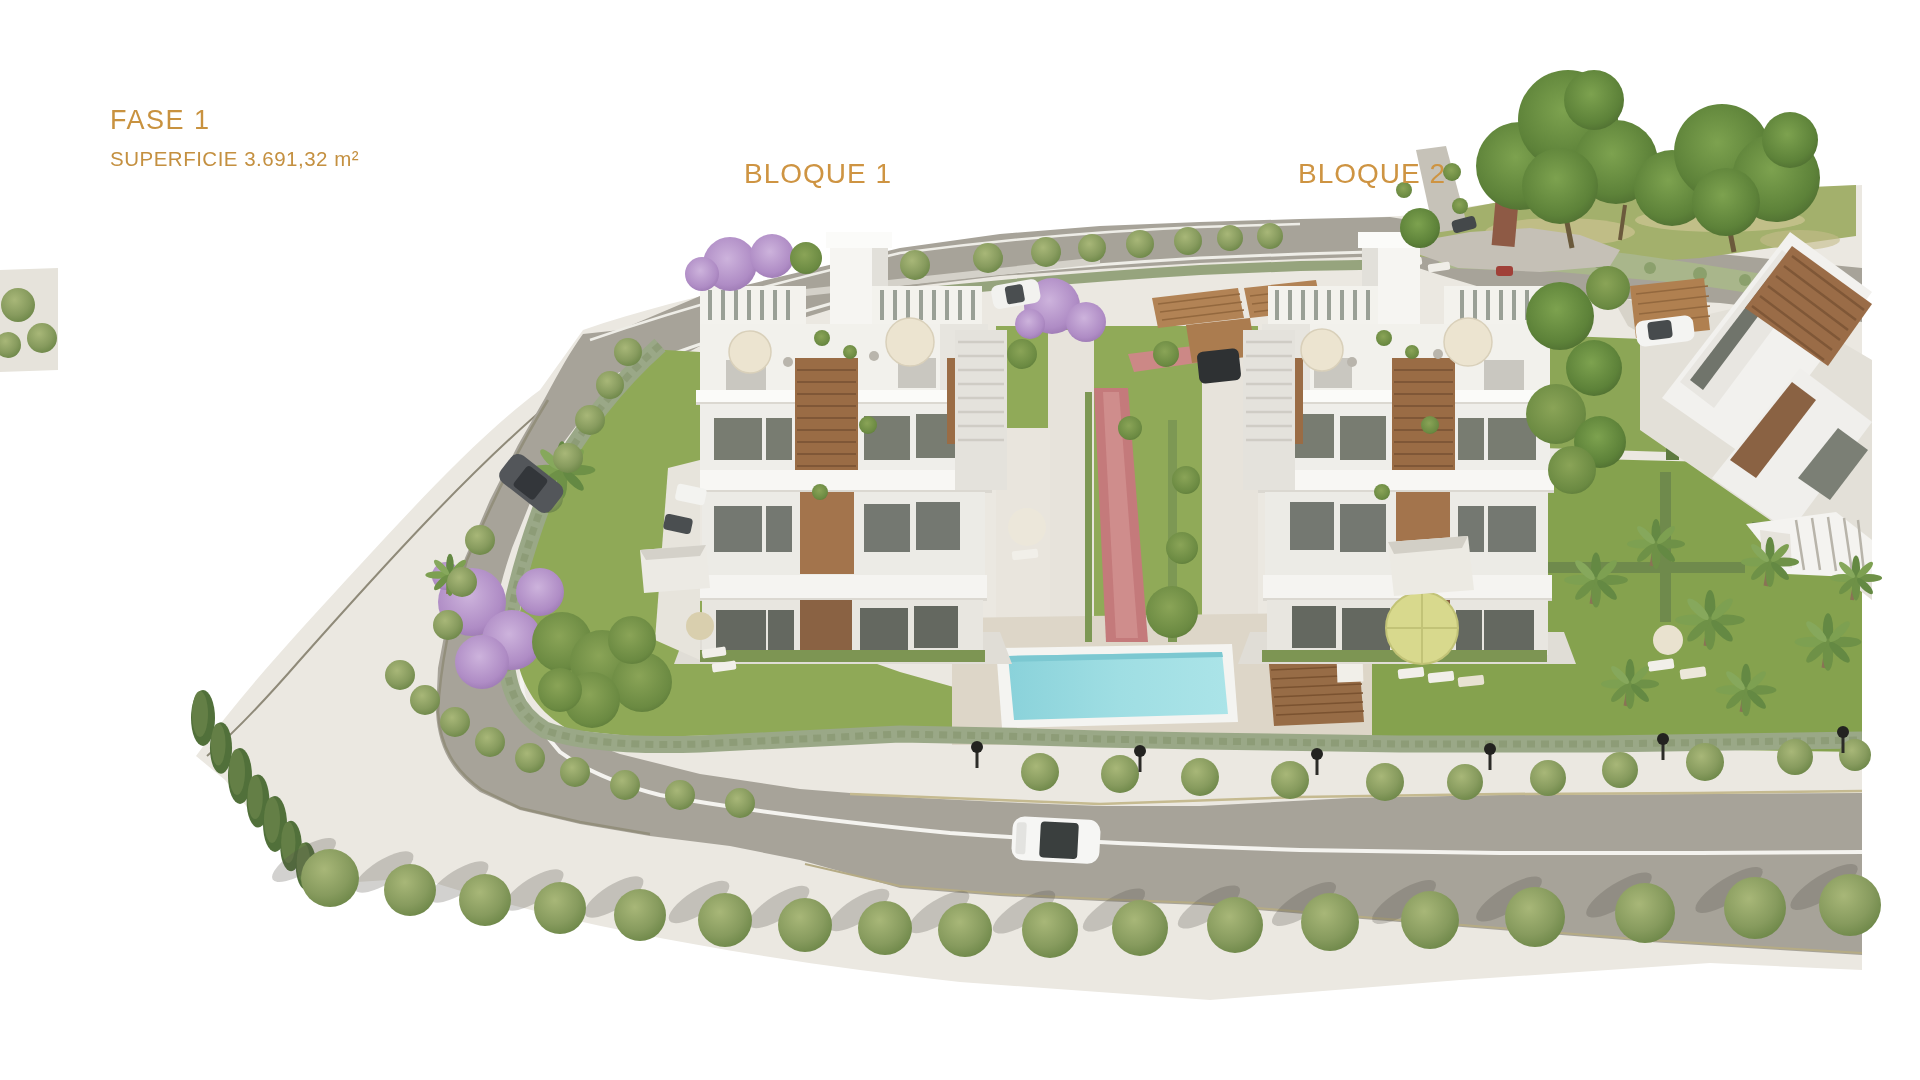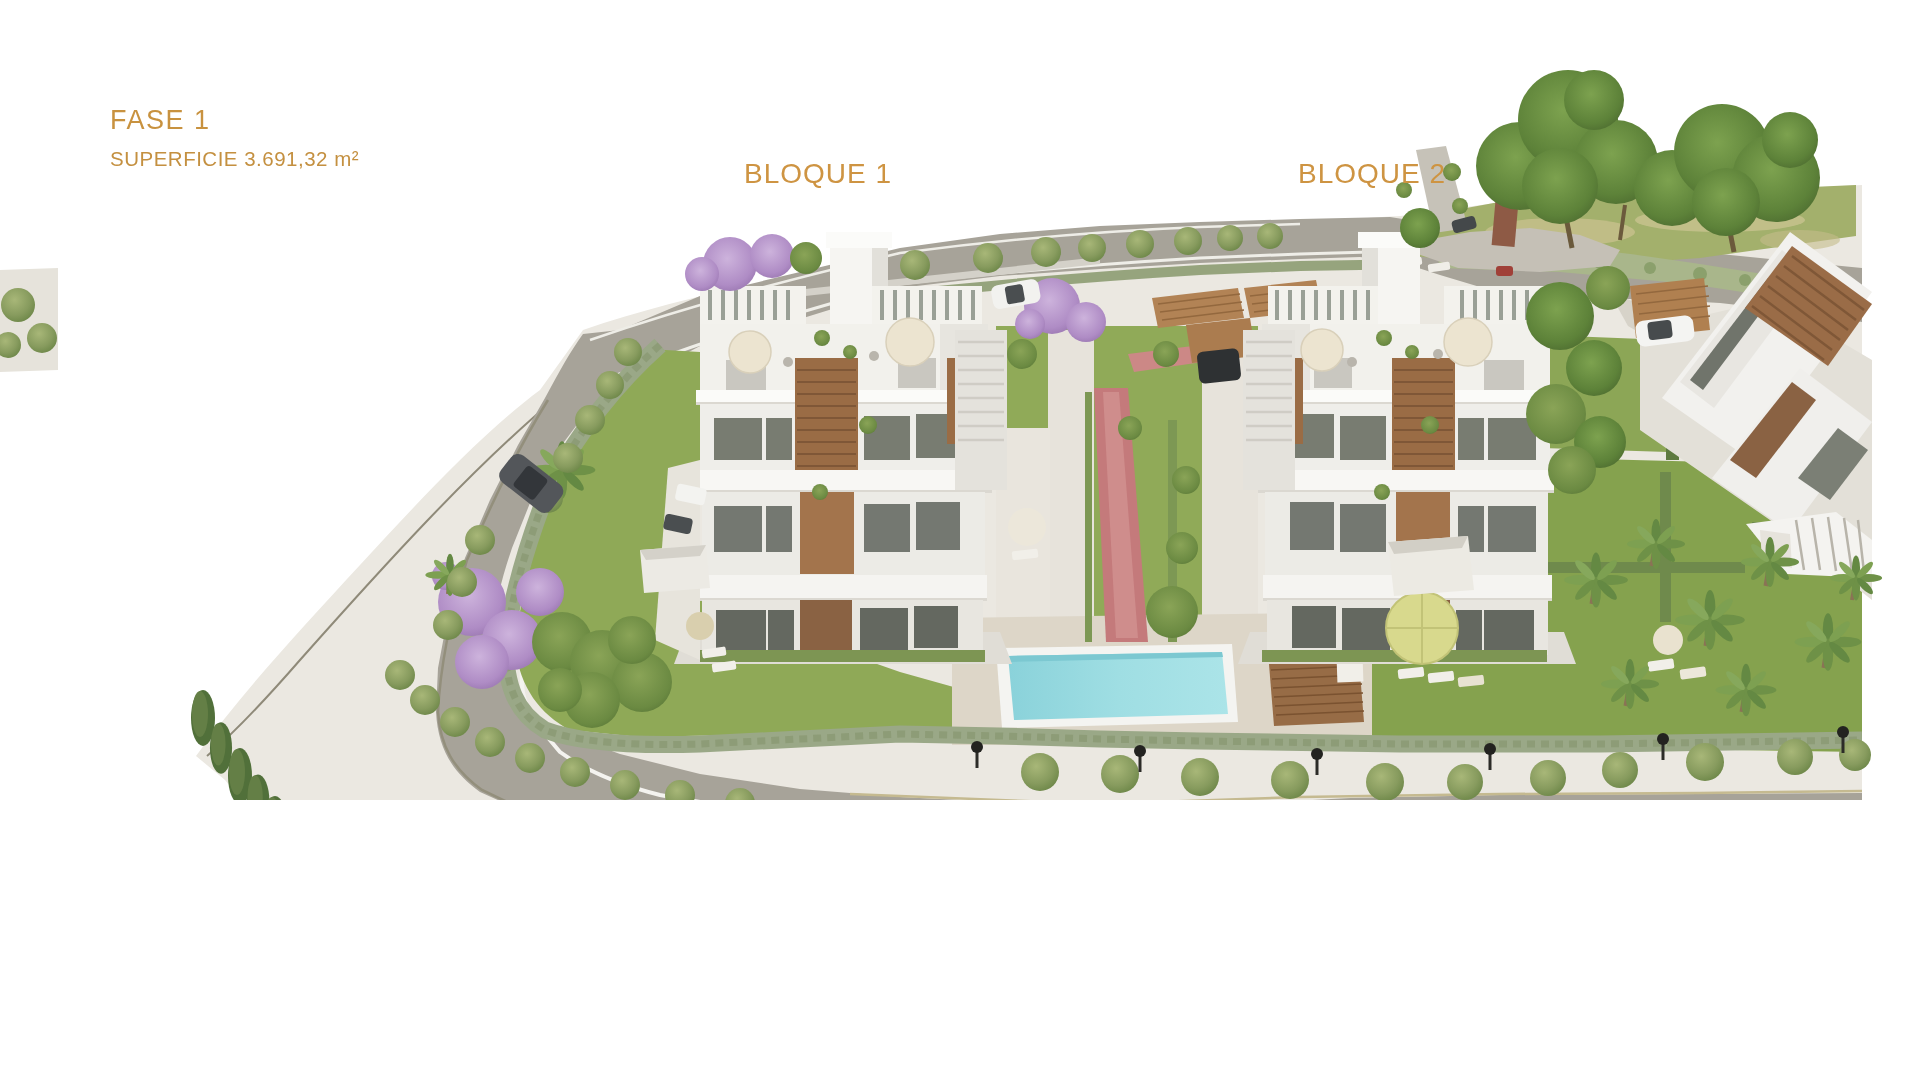--- a/index.html
+++ b/index.html
@@ -1,16 +1,16 @@
 <!DOCTYPE html>
 <html><head>
 <meta charset="utf-8">
 <style>
   html,body{margin:0;padding:0;background:#ffffff;}
-  .page{position:relative;width:1920px;height:800px;overflow:hidden;background:#ffffff;
+  .page{position:relative;width:1920px;height:1080px;overflow:hidden;background:#ffffff;
         font-family:"Liberation Sans", sans-serif;}
 </style>
 </head>
 <body>
 <div class="page">
 <svg width="1920" height="1080" viewBox="0 0 1920 1080" xmlns="http://www.w3.org/2000/svg">
 <defs>
   <linearGradient id="gPool" x1="0" y1="0" x2="1" y2="0">
     <stop offset="0" stop-color="#8ad2da"></stop>
     <stop offset="0.5" stop-color="#9fdee3"></stop>

